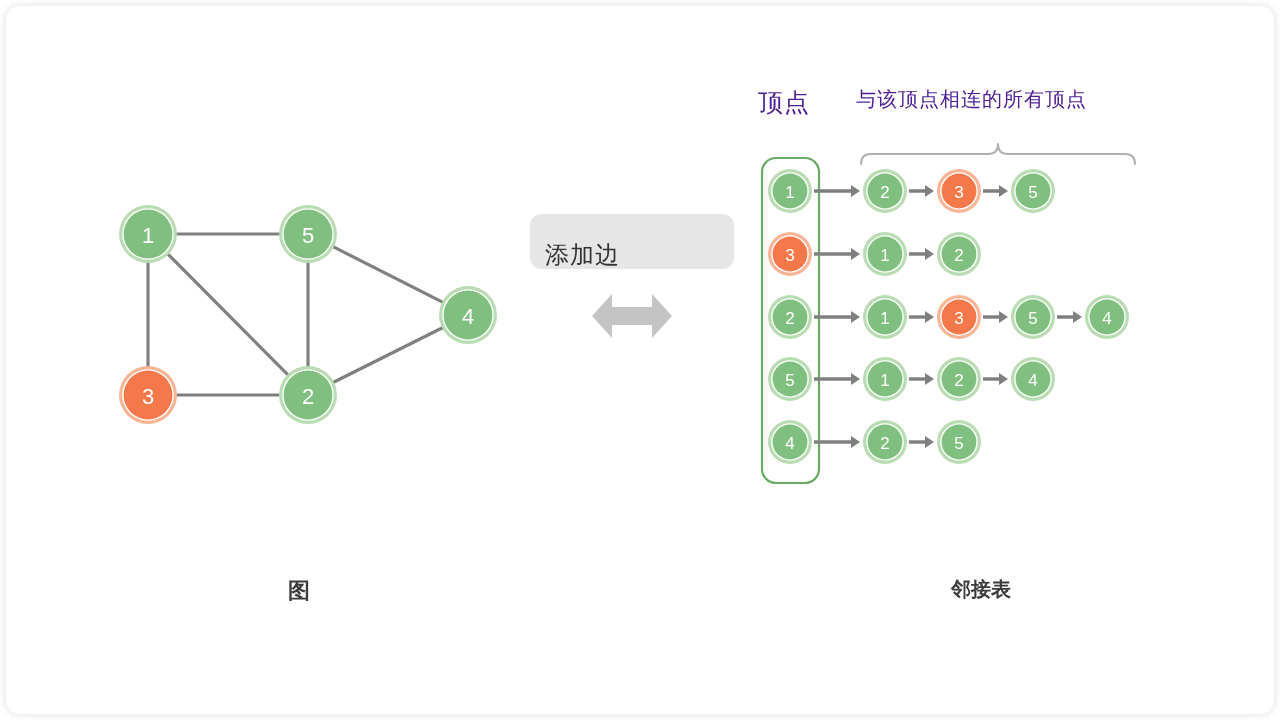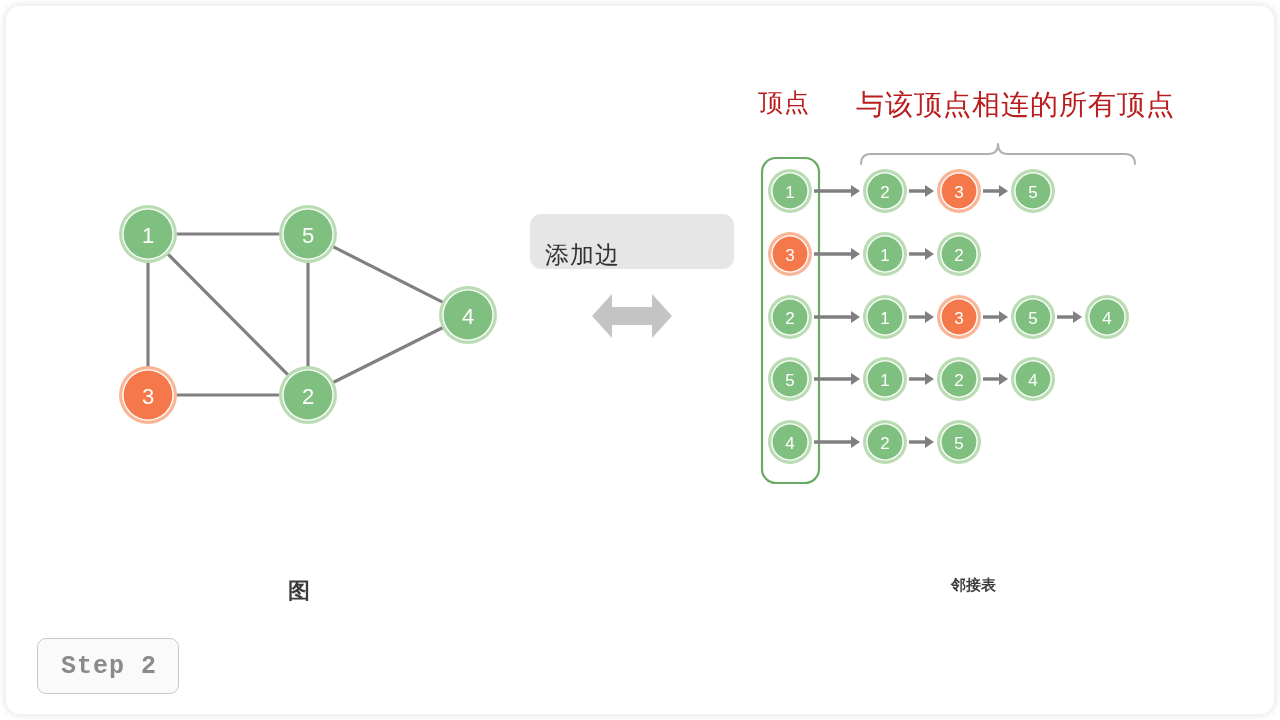--- a/index.html
+++ b/index.html
@@ -42,42 +42,42 @@
     text-anchor: middle;
     dominant-baseline: central;
     font-size: 22px;
   }
   .node-text.small { font-size: 17px; }
   .node-text.mini  { font-size: 15px; }
 
   .cap-label {
     position: absolute;
     font-family: "Liberation Sans", "DejaVu Sans", sans-serif;
-    color: #b91c1c;
+    color: #4c1d95;
     white-space: nowrap;
   }
   #hdr-vertex {
     left: 758px; top: 86px;
     font-size: 25px;
     letter-spacing: 1px;
   }
   #hdr-adj {
     left: 856px; top: 86px;
-    font-size: 28px;
+    font-size: 20px;
     letter-spacing: 1px;
   }
   #cap-graph {
     left: 288px; top: 576px;
     font-size: 22px;
     font-weight: bold;
     color: #3c3c3c;
   }
   #cap-adjlist {
     left: 951px; top: 576px;
-    font-size: 15px;
+    font-size: 20px;
     font-weight: bold;
     color: #3c3c3c;
   }
 
   #addedge-box {
     position: absolute;
     left: 530px; top: 214px;
     width: 204px; height: 55px;
     background: #e6e6e6;
     border-radius: 11px;
@@ -335,18 +335,15 @@
 
     <div id="addedge-box"></div>
     <div id="addedge-label" class="cap-label">添加边</div>
 
     <div class="cap-label" id="hdr-vertex">顶点</div>
     <div class="cap-label" id="hdr-adj">与该顶点相连的所有顶点</div>
 
     <div class="cap-label" id="cap-graph">图</div>
     <div class="cap-label" id="cap-adjlist">邻接表</div>
 
-    <div id="step-badge">
-      <div id="step-text">Step 2</div>
-    </div>
 
   </div>
 </div>
 
 </body></html>

